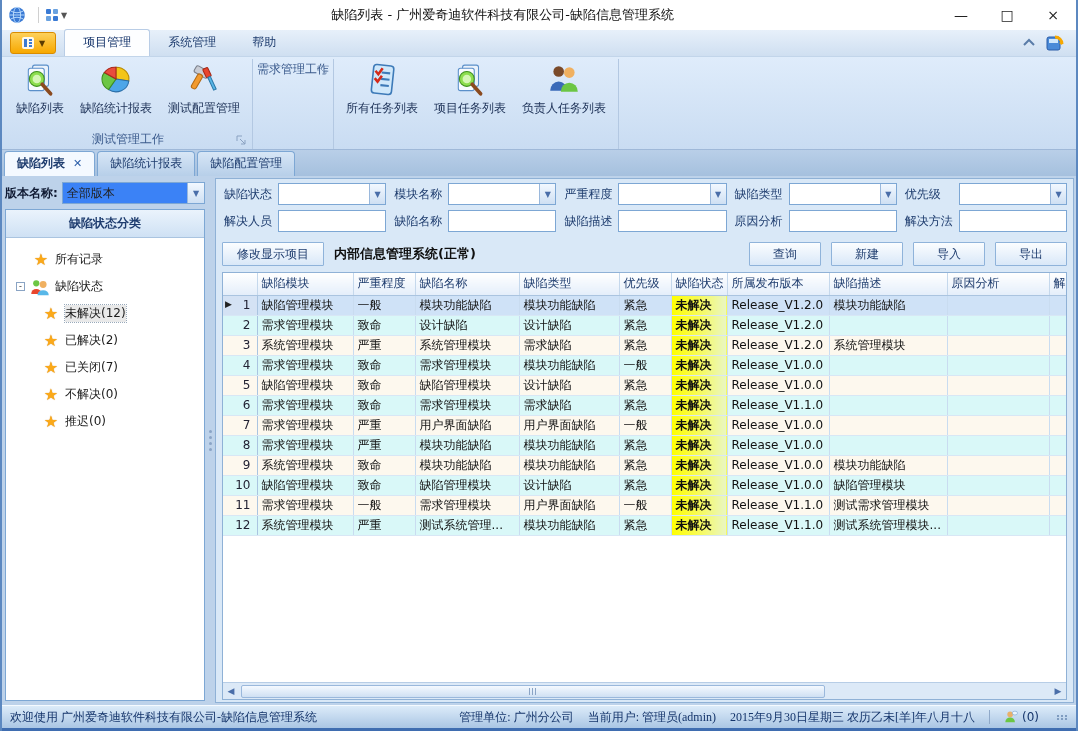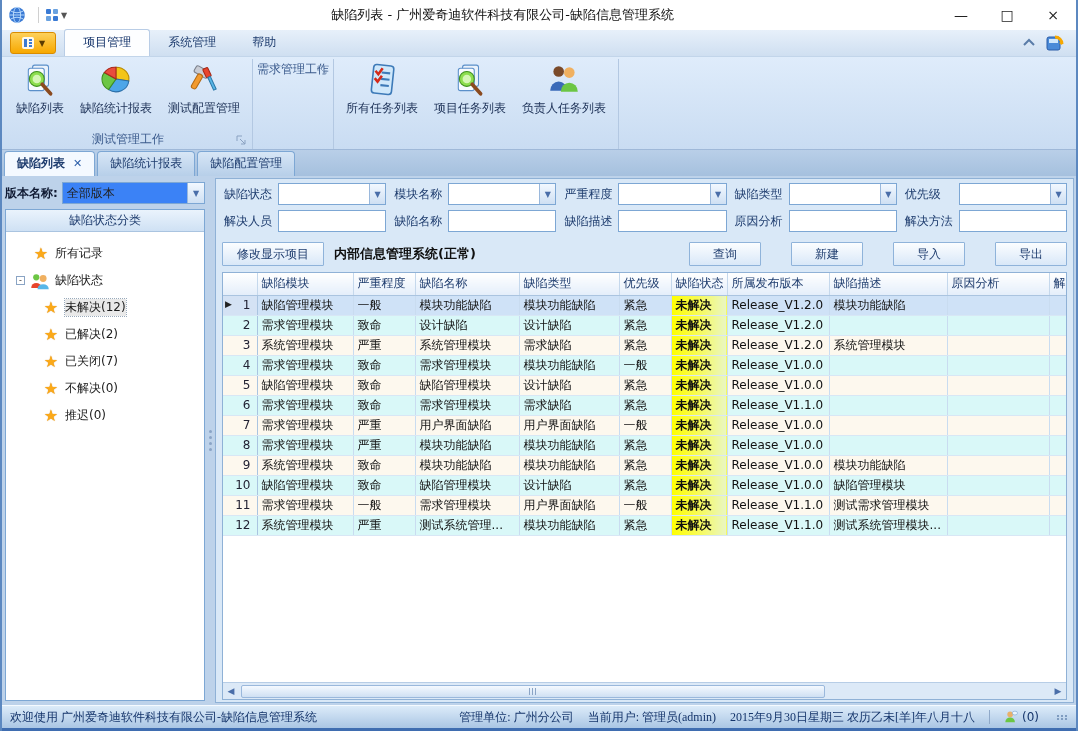--- a/index.html
+++ b/index.html
@@ -49,21 +49,21 @@
   .content { flex:1; display:flex; overflow:hidden; padding:2px 2px 2px 0; }
 
   
   .sidebar { width:203px; flex:0 0 auto; display:flex; flex-direction:column; padding:4px 0 2px 3px; }
   .version-row { display:flex; align-items:center; gap:4px; margin-bottom:5px; }
   .version-row .vlabel { font-weight:bold; color:#101a33; white-space:nowrap; }
   .combo { flex:1; height:22px; background:#3b82f6; border:1px solid #7da7d4; display:flex; align-items:center; cursor:pointer; }
   .combo .val { flex:1; padding:0 4px; color:#222; white-space:nowrap; overflow:hidden; }
   .combo .btn { width:17px; height:100%; background:linear-gradient(#f2f8ff,#cfe0f3); border-left:1px solid #9ab8dc; display:flex; align-items:center; justify-content:center; color:#4a6ea9; font-size:8px; }
   .treebox { flex:1; border:1px solid #7da7d4; background:#fff; display:flex; flex-direction:column; overflow:hidden; }
-  .treebox-header { height:22px; background:linear-gradient(#eaf3fc,#cfe1f4); border-bottom:1px solid #aac4e0; display:flex; align-items:center; justify-content:center; font-weight:normal; color:#1e3c6e; flex:0 0 auto; }
+  .treebox-header { height:28px; background:linear-gradient(#eaf3fc,#cfe1f4); border-bottom:1px solid #aac4e0; display:flex; align-items:center; justify-content:center; font-weight:bold; color:#1e3c6e; flex:0 0 auto; }
   .tree { padding:8px 4px 4px 10px; overflow:hidden; }
   .tnode { display:flex; align-items:center; height:27px; gap:5px; cursor:pointer; white-space:nowrap; }
   .tnode .exp { width:9px; height:9px; border:1px solid #8aa4c4; background:#fff; font-size:8px; line-height:7px; text-align:center; color:#333; flex:0 0 auto; }
   .tnode .star { color:#fba919; font-size:16px; text-shadow:0 0 1px #c97e11; width:18px; text-align:center; }
   .tnode .tlabel { color:#1b1b1b; }
   .tnode.child { padding-left:26px; }
   .tnode.sel .tlabel { background:#e9e9e9; outline:1px dotted #9ab; }
   .tnode svg.people { width:20px; height:18px; }
 
   
@@ -76,21 +76,21 @@
   .filter-grid { display:grid; grid-template-columns:auto 1fr auto 1fr auto 1fr auto 1fr auto 1fr; gap:5px 6px; align-items:center; margin-bottom:8px; flex:0 0 auto; }
   .flabel { color:#1e3c6e; white-space:nowrap; padding-left:2px; }
   .fselect,.finput { height:22px; background:#fff; border:1px solid #7da7d4; display:flex; align-items:center; min-width:90px; }
   .fselect .btn { margin-left:auto; width:16px; height:100%; background:linear-gradient(#f2f8ff,#cfe0f3); border-left:1px solid #9ab8dc; display:flex; align-items:center; justify-content:center; color:#4a6ea9; font-size:8px; cursor:pointer; }
   .finput input,.fselect input { border:none; outline:none; flex:1; width:20px; height:100%; padding:0 3px; font:inherit; background:transparent; }
 
   .toolbar-row { display:flex; align-items:center; gap:10px; margin:2px 0 6px 0; flex:0 0 auto; }
   .btn-std { height:24px; padding:0 14px; background:linear-gradient(#fbfdff,#d9e8f8); border:1px solid #8fb3da; border-radius:1px; color:#1e3c6e; display:flex; align-items:center; cursor:pointer; white-space:nowrap; }
   .project-title { font-weight:bold; color:#101010; font-size:13px; }
   .toolbar-row .gap { flex:1; }
-  .toolbar-row .btn-std.act { min-width:72px; justify-content:center;margin-left:20px; }
+  .toolbar-row .btn-std.act { min-width:72px; justify-content:center; }
 
   
   .gridbox { flex:1; background:#fff; border:1px solid #8fb1d6; display:flex; flex-direction:column; overflow:hidden; }
   .gridscroll { flex:1; overflow:hidden; }
   table.grid { border-collapse:collapse; table-layout:fixed; width:902px; }
   table.grid th { height:22px; background:linear-gradient(#ffffff,#e4eefa); color:#1e3c6e; font-weight:normal; text-align:left; padding:0 4px; border-right:1px solid #c5d8ec; border-bottom:1px solid #aac4e0; white-space:nowrap; overflow:hidden; }
   table.grid td { height:20px; padding:0 4px; border-right:1px solid #c9dcf0; border-bottom:1px solid #d8e7f5; white-space:nowrap; overflow:hidden; color:#111; }
   table.grid tr.odd td { background:#fdf8ee; }
   table.grid tr.even td { background:#d9f8f8; }
   table.grid tr.selected td { background:#cfe2f7; }

